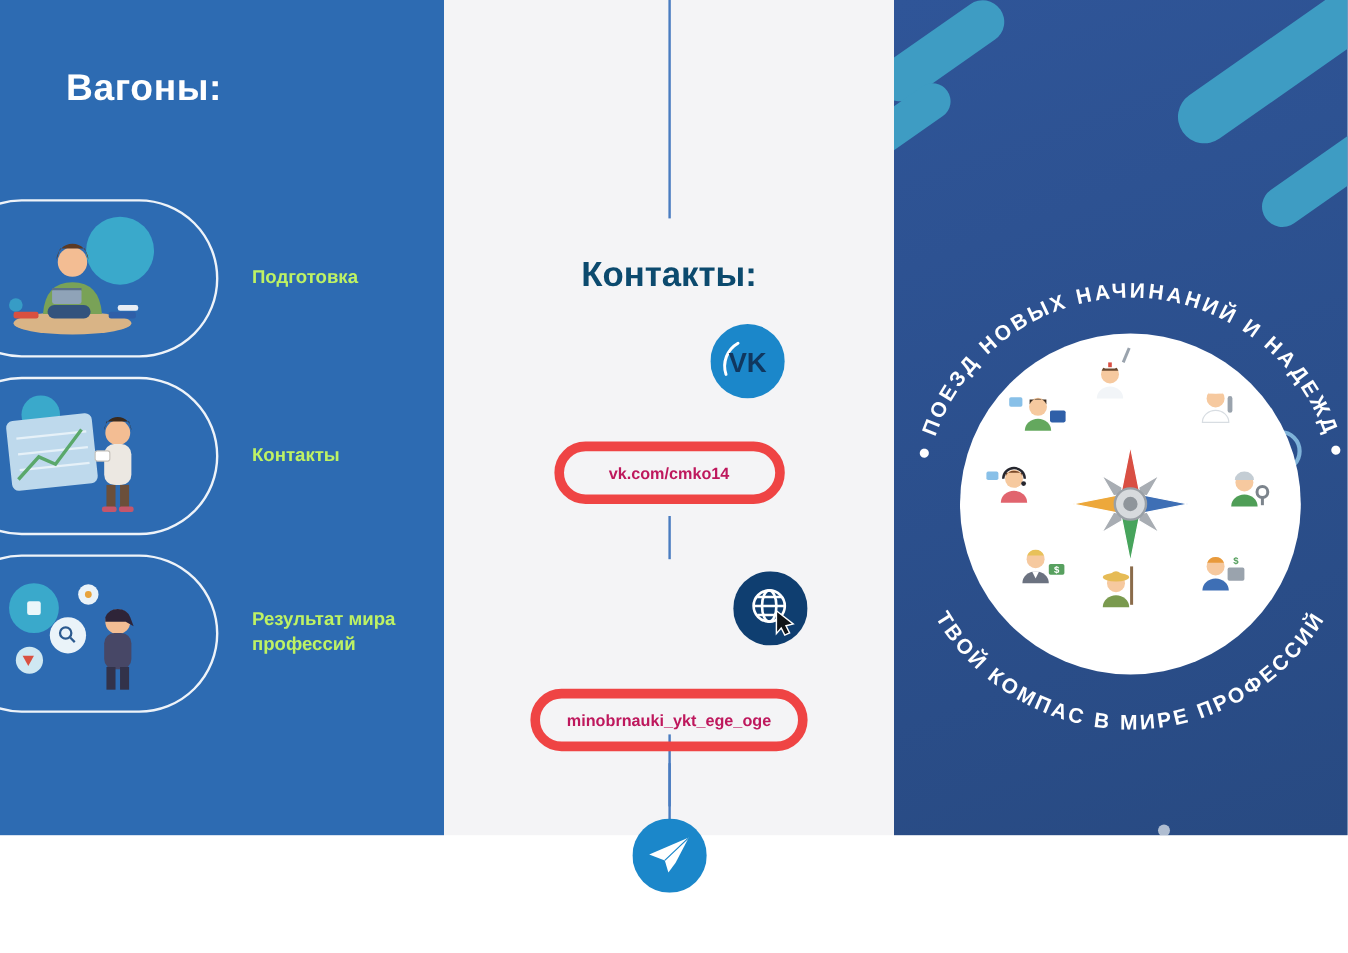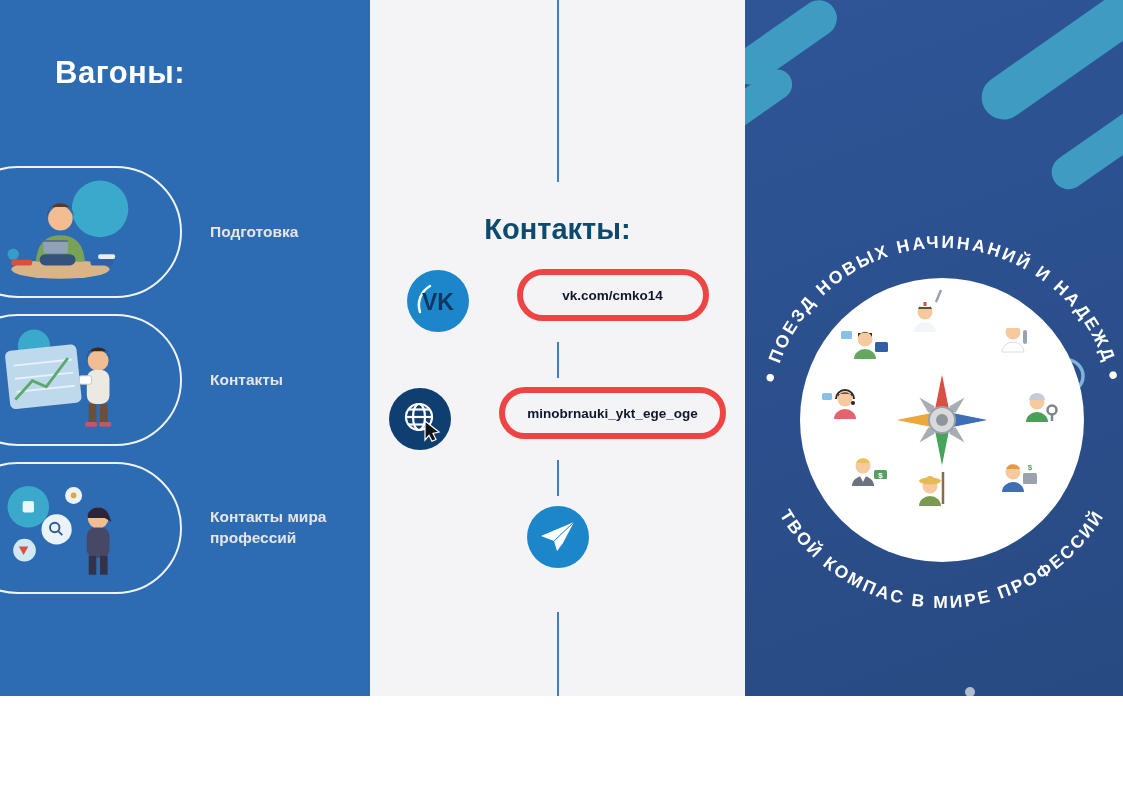--- a/index.html
+++ b/index.html
@@ -9,33 +9,33 @@
   .page { display: flex; width: 1123px; height: 696px; }
 
   
   .panel-left { width: 370px; background: #2d6bb2; position: relative; flex-shrink: 0; overflow: hidden; }
   .wagons-title { position: absolute; top: 55px; left: 55px; font-size: 31px; font-weight: bold; color: #fff; letter-spacing: .5px; }
   .wagon-rows { position: absolute; top: 166px; left: 0; width: 100%; display: flex; flex-direction: column; gap: 16px; }
   .wagon-row { display: flex; align-items: center; height: 132px; }
   .wagon-pill { width: 230px; height: 132px; margin-left: -48px; border: 2px solid rgba(255,255,255,.92);
                 border-radius: 999px; flex-shrink: 0; display: flex; align-items: center; justify-content: center; }
   .wagon-pill svg { width: 176px; height: 118px; }
-  .wagon-label { margin-left: 28px; color: #e5e5e5; font-weight: bold; font-size: 15.5px; line-height: 1.35; max-width: 152px; }
+  .wagon-label { margin-left: 28px; color: #bef264; font-weight: bold; font-size: 15.5px; line-height: 1.35; max-width: 152px; }
 
   
   .panel-middle { width: 375px; background: #f4f4f6; position: relative; flex-shrink: 0; }
   .vline { position: absolute; left: 50%; width: 2px; margin-left: -1px; background: #4a7cc0; }
   .vline.top { top: 0; height: 182px; }
   .vline.bottom { bottom: 0; height: 84px; }
   .contacts-title { position: absolute; top: 213px; width: 100%; text-align: center; color: #0c4a6e; font-size: 29px; font-weight: bold; }
   .contacts { position: absolute; top: 270px; left: 0; width: 100%; display: flex; flex-direction: column; align-items: center; }
-  .contact { display: flex; flex-direction: row; align-items: center; gap: 48px; }
+  .contact { display: flex; flex-direction: column; align-items: flex-end; gap: 48px; }
   .contact-icon { width: 62px; height: 62px; position: relative; z-index: 2; }
-  .contact-pill { margin-top: -12px; height: 52px; min-width: 192px; border: 6px solid #ef4444; border-radius: 999px;
-                  display: flex; align-items: center; justify-content: center; color: #0f172a; font-weight: bold;
+  .contact-pill { margin-top: -12px; height: 52px; min-width: 192px; border: 8px solid #ef4444; border-radius: 999px;
+                  display: flex; align-items: center; justify-content: center; color: #be185d; font-weight: bold;
                   font-size: 13.5px; padding: 0 22px; z-index: 1; cursor: pointer; }
   .connector { width: 2px; height: 36px; background: #4a7cc0; margin: 10px 0; }
 
   
   .panel-right { width: 378px; background: linear-gradient(160deg, #2f5598, #284a82); position: relative; flex-shrink: 0; overflow: hidden; }
   .panel-right svg.cover { position: absolute; inset: 0; }
 </style>
 </head>
 <body>
 
@@ -103,21 +103,21 @@
             <circle cx="72" cy="62" r="5" stroke="#2c5a8f" stroke-width="2" fill="none"></circle>
             <line x1="76" y1="66" x2="80" y2="70" stroke="#2c5a8f" stroke-width="2"></line>
             <path d="M34 82 l10 0 l-5 9 z" fill="#d95040"></path>
             <circle cx="118" cy="52" r="11" fill="#f3bd93"></circle>
             <path d="M107 48 a12 12 0 0 1 22 0 l3 8 l-7 -4 h-18 z" fill="#2e2438"></path>
             <rect x="106" y="62" width="24" height="32" rx="9" fill="#474766"></rect>
             <rect x="108" y="92" width="8" height="20" fill="#32324a"></rect>
             <rect x="120" y="92" width="8" height="20" fill="#32324a"></rect>
           </svg>
         </div>
-        <div class="wagon-label">Контакты мира профессий</div>
+        <div class="wagon-label">Результат мира профессий</div>
       </div>
 
     </div>
   </div>
 
   <div class="panel-middle">
     <div class="vline top"></div>
     <div class="vline bottom"></div>
     <div class="contacts-title">Контакты:</div>
 

